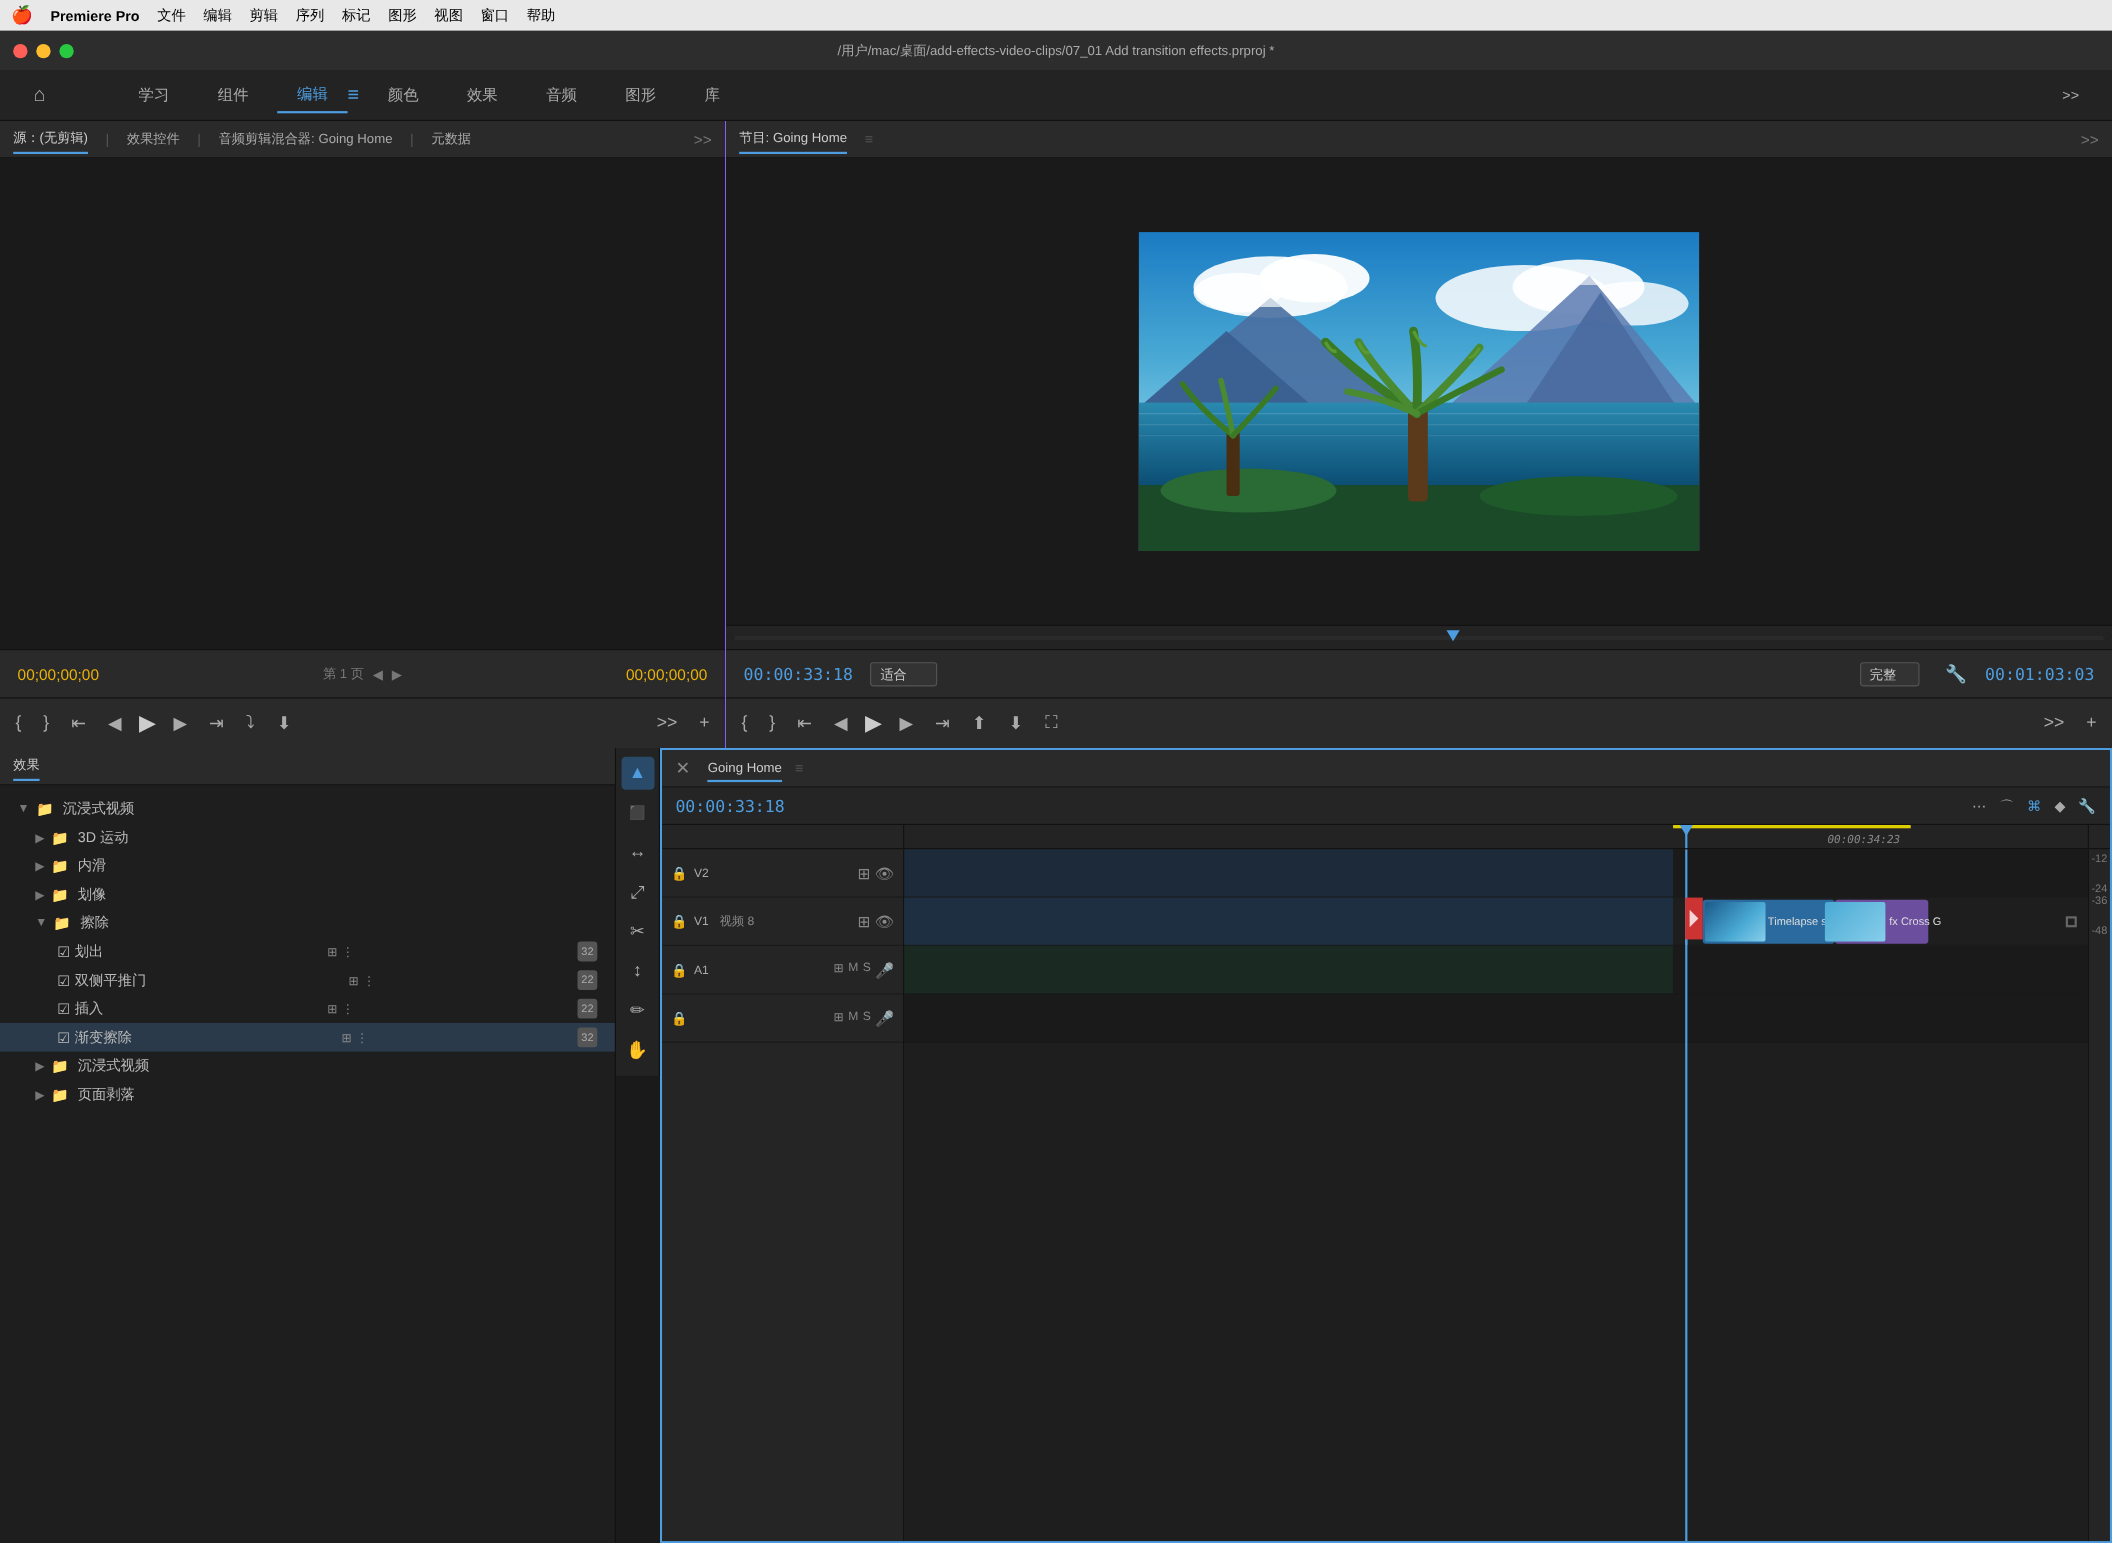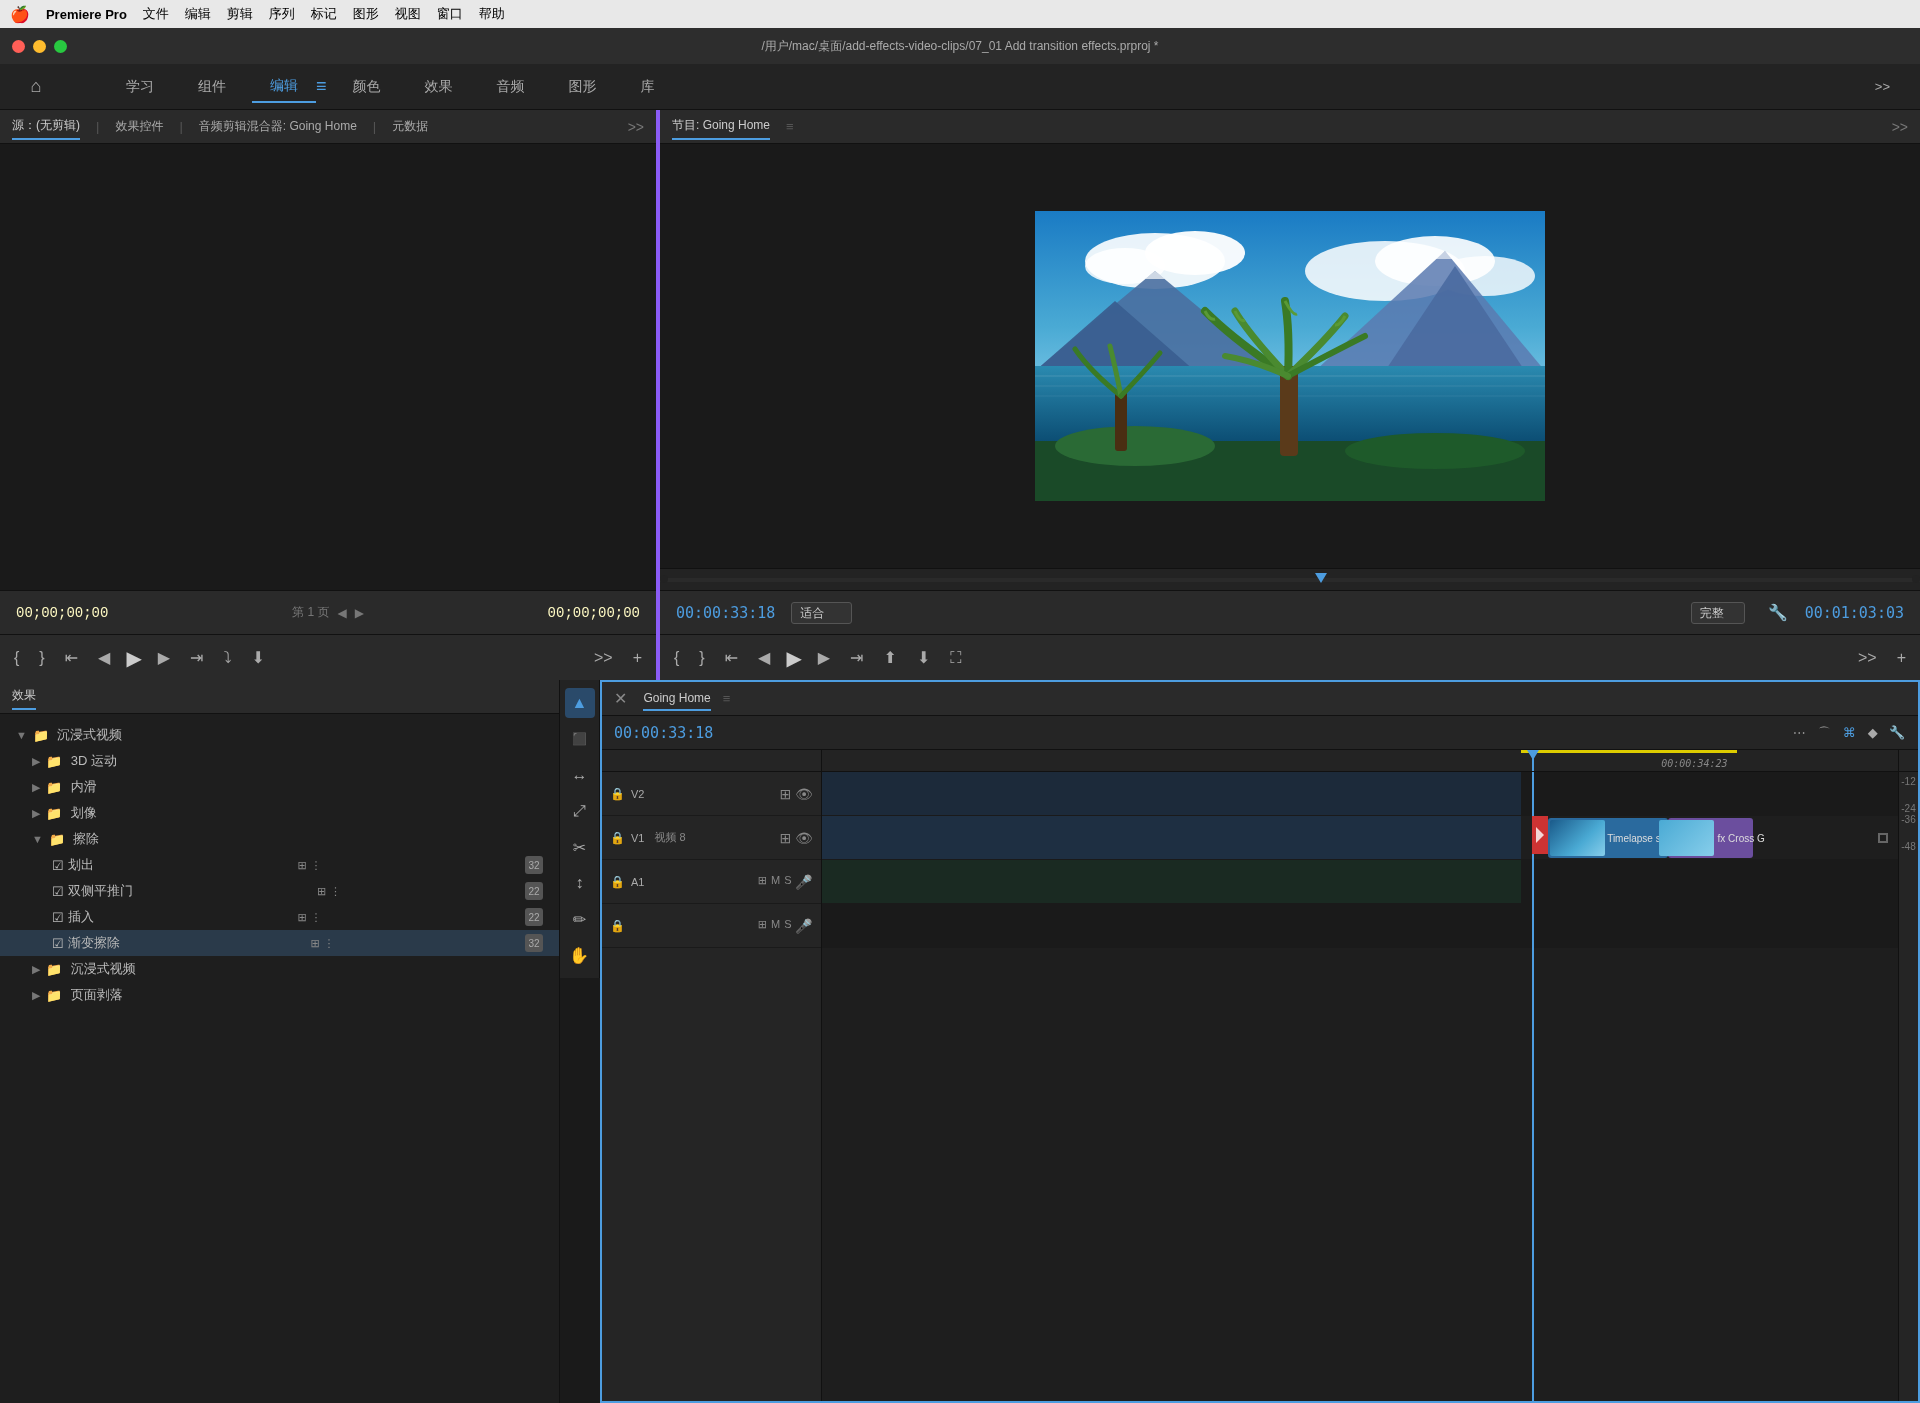--- a/index.html
+++ b/index.html
@@ -105,21 +105,21 @@
       display: flex;
       width: 100%;
       height: 570px;
     }
 
     
     .source-panel {
       width: 660px;
       height: 570px;
       background: #1e1e1e;
-      border-right: 4px solid #8b5cf6;
+      border-right: 1px solid #8b5cf6;
       display: flex;
       flex-direction: column;
     }
     .panel-header {
       height: 34px;
       background: #2a2a2a;
       display: flex;
       align-items: center;
       padding: 0 12px;
       gap: 16px;
@@ -153,23 +153,23 @@
     .source-footer {
       height: 44px;
       background: #2a2a2a;
       border-top: 1px solid #111;
       display: flex;
       align-items: center;
       padding: 0 16px;
       justify-content: space-between;
     }
     .timecode {
-      color: #fef9c3;
+      color: #eab308;
       font-size: 14px;
-      font-family: Liberation Mono, monospace;
+      font-family: Liberation Sans, sans-serif;
     }
     .page-indicator {
       display: flex;
       align-items: center;
       gap: 8px;
       color: #777;
       font-size: 12px;
     }
 
     .transport-bar {

